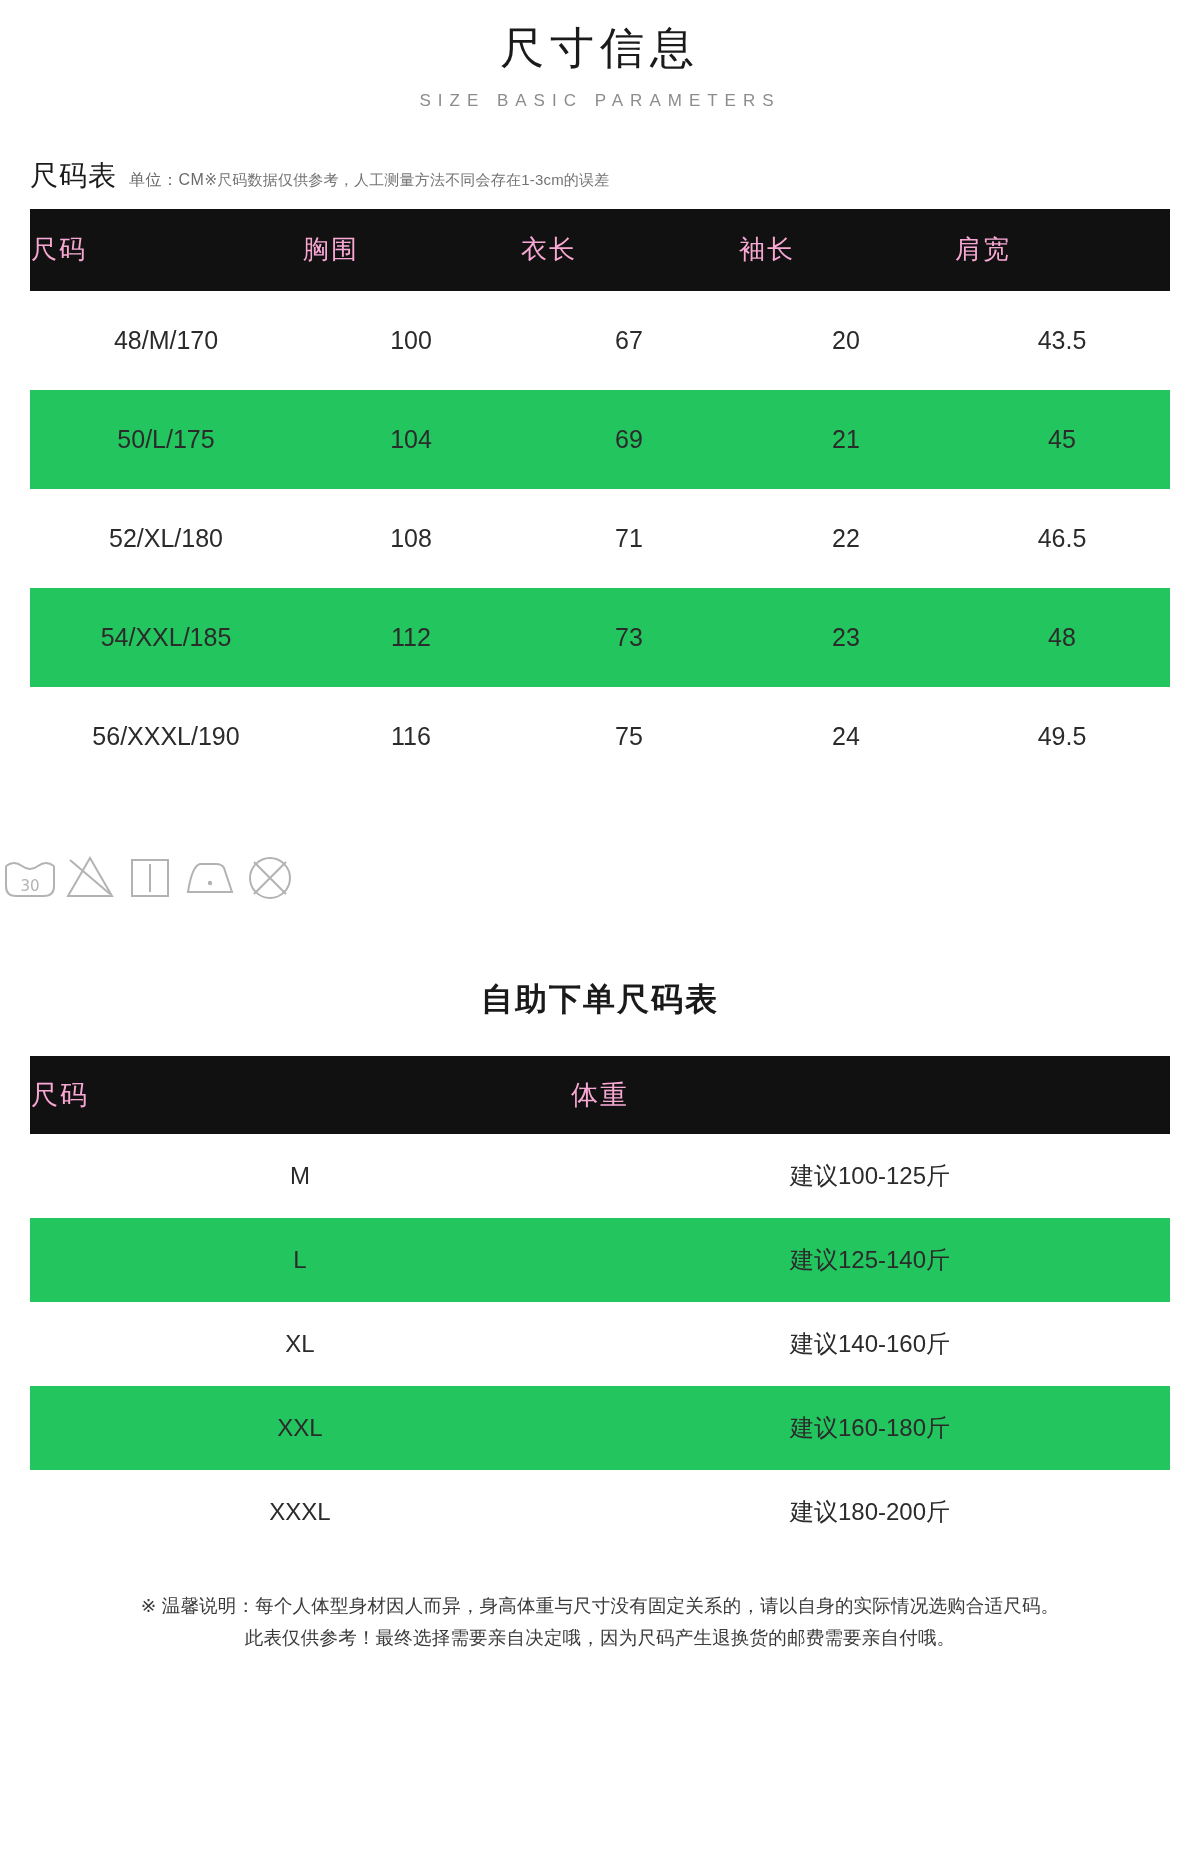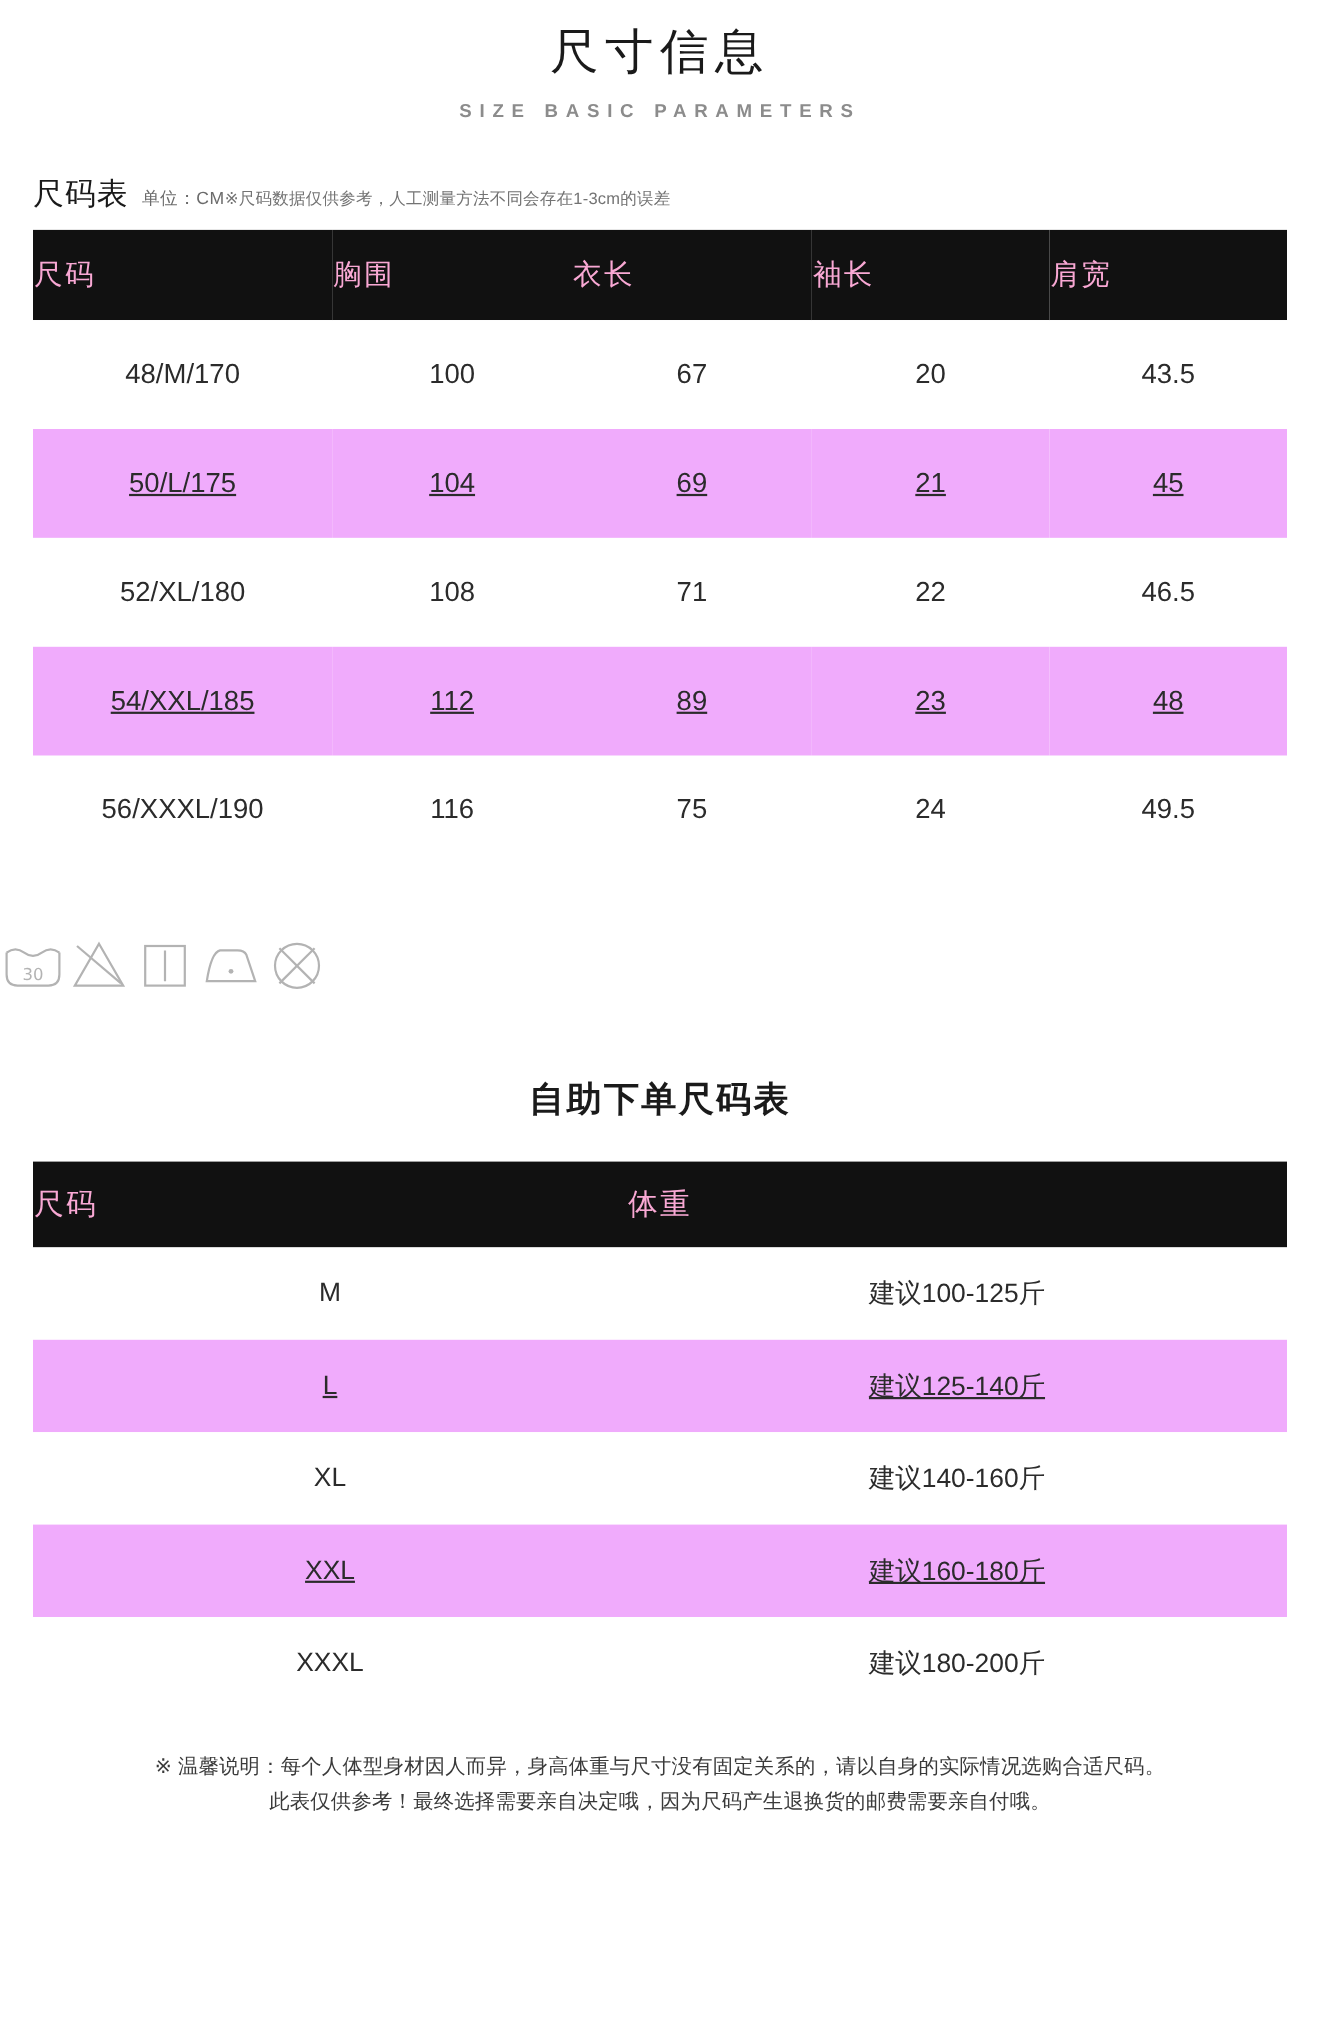--- a/index.html
+++ b/index.html
@@ -31,21 +31,21 @@
     letter-spacing: 6px;
     color: #1a1a1a;
     font-weight: 400;
     line-height: 1.2;
   }
   .header .sub-title {
     font-size: 17px;
     letter-spacing: 7px;
     color: #8c8c8c;
     margin-top: 16px;
-    font-weight: 700;
+    font-weight: 400;
   }
 
   
   .caption-row {
     display: flex;
     align-items: baseline;
     justify-content: flex-start;
     margin: 46px 30px 14px 30px;
   }
   .caption-left {
@@ -89,22 +89,21 @@
   tbody td {
     height: 99px;
     text-align: center;
     vertical-align: middle;
     font-size: 25px;
     color: #2b2b2b;
     font-weight: 400;
     background: #ffffff;
   }
   tbody tr.alt td {
-    background: #f0abfc;
-    text-decoration: underline;
+    background: #22c55e;
   }
 
   
   .size-table col.c0 { width: 272px; }
   .size-table col.c1 { width: 218px; }
   .size-table col.c2 { width: 218px; }
   .size-table col.c3 { width: 216px; }
   .size-table col.c4 { width: 216px; }
 
   
@@ -202,21 +201,21 @@
       <tr>
         <td>52/XL/180</td>
         <td>108</td>
         <td>71</td>
         <td>22</td>
         <td>46.5</td>
       </tr>
       <tr class="alt">
         <td>54/XXL/185</td>
         <td>112</td>
-        <td>89</td>
+        <td>73</td>
         <td>23</td>
         <td>48</td>
       </tr>
       <tr>
         <td>56/XXXL/190</td>
         <td>116</td>
         <td>75</td>
         <td>24</td>
         <td>49.5</td>
       </tr>

